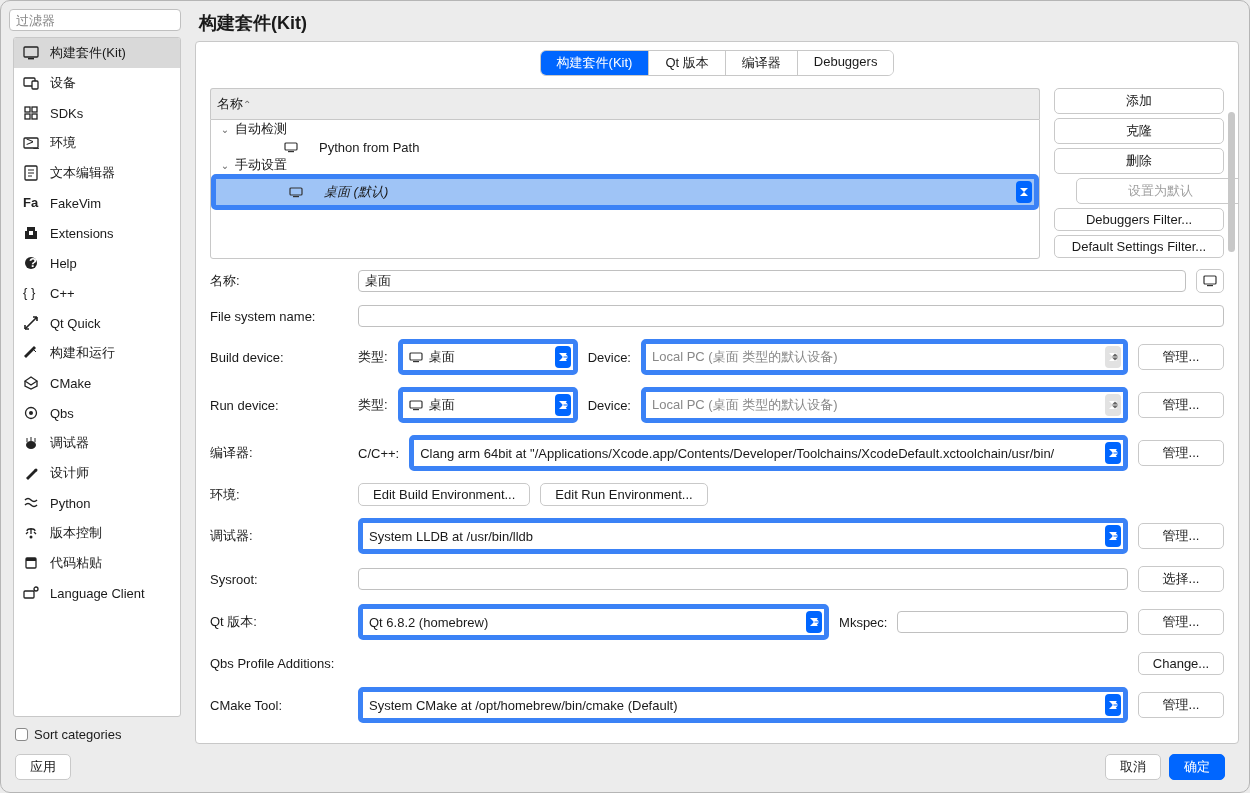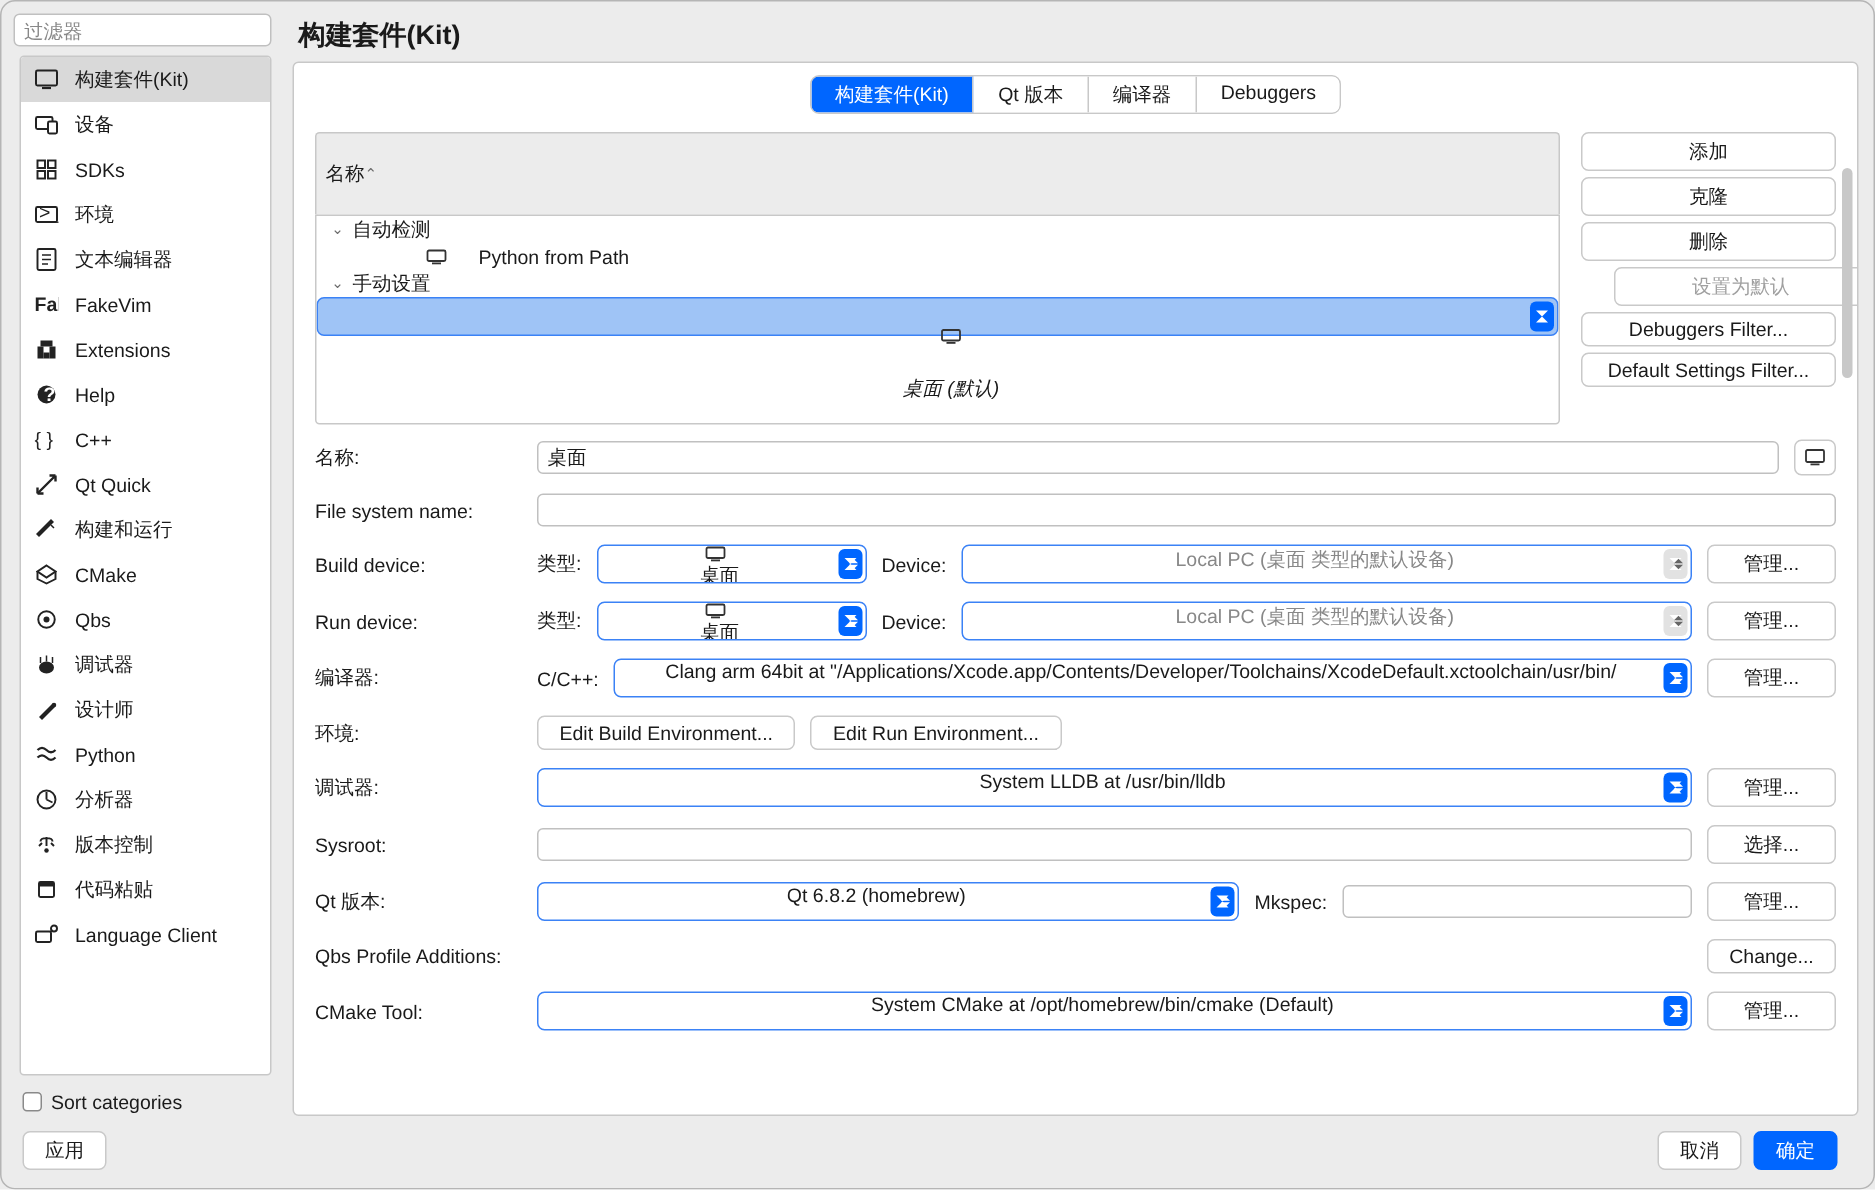--- a/index.html
+++ b/index.html
@@ -36,38 +36,38 @@
   .tab{ padding:3px 16px; border-right:1px solid #c8c8c8; background:#fff;}
   .tab:last-child{border-right:none;}
   .tab.active{ background:var(--primary); color:#fff;}
   .tab.active span{color:#fff;}
 
   .panel-body{ flex:1; overflow-y:auto; padding:12px 14px 8px 14px; display:flex; flex-direction:column; gap:10px; min-height:0;}
 
   .upper-area{ display:flex; gap:14px;}
   .tree-wrap{ flex:1; display:flex; flex-direction:column;}
   .tree-header{ background:var(--tree-hdr); border:1px solid #c8c8c8; border-bottom:none; border-top-left-radius:3px; border-top-right-radius:3px;
-                padding:18px 6px; font-size:12px; display:flex; align-items:center;}
+                padding:6px 6px; font-size:12px; display:flex; align-items:center;}
   .tree{ height:140px; border:1px solid #c8c8c8; border-bottom-left-radius:3px; border-bottom-right-radius:3px; background:#fff; overflow:auto;}
   .tree-row{ display:flex; align-items:center; height:18px; padding-left:6px; gap:4px;}
   .tree-row .disclosure{ width:12px; color:#6a6a6a; font-size:10px; display:inline-block; text-align:center;}
   .tree-row .ico{ width:16px; display:flex; justify-content:center;}
   .depth-1b{ padding-left:40px;gap:20px;}
   .tree-row.sel{ background:var(--row-sel);}
   .tree-row .label{ font-style:normal;}
   .tree-row.italic .label{ font-style:italic;}
 
   .side-buttons{ width:170px; display:flex; flex-direction:column; gap:4px;align-items:center;}
   .side-buttons .btn{ width:100%;}
 
   .form{ display:grid; grid-template-columns:140px 1fr; row-gap:12px; column-gap:8px; align-items:center;}
   .form .lab{ color:#1a1a1a;}
   .sublab{ white-space:nowrap;}
   .txt{ width:100%; height:22px; border:1px solid #c0c0c0; border-radius:4px; padding:0 6px; background:#fff;}
-  .sel{ position:relative; height:26px; border:1px solid #3b82f6; border-radius:5px; background:#fff; display:flex; align-items:center; padding:0 22px 0 6px; min-width:0;flex-direction:column;}
+  .sel{ position:relative; height:36px; border:5px solid #3b82f6; border-radius:5px; background:#fff; display:flex; align-items:center; padding:0 22px 0 6px; min-width:0;}
   .sel .val{ overflow:hidden; text-overflow:ellipsis; white-space:nowrap;}
   .sel::after{ content:""; position:absolute; right:2px; top:2px; bottom:2px; width:16px; background:var(--primary); border-radius:4px;}
   .sel::before{ content:""; position:absolute; right:6px; top:50%; width:0;height:0;border-left:4px solid transparent;border-right:4px solid transparent;border-top:4px solid #fff;border-bottom:4px solid #fff; transform:translateY(-50%); z-index:1;}
   .sel .chev{position:absolute; right:5px; top:50%; transform:translateY(-50%); z-index:2; display:flex; flex-direction:column; gap:1px;}
   .sel .chev::before{content:"";width:0;height:0;border-left:3px solid transparent;border-right:3px solid transparent;border-bottom:3px solid #fff;}
   .sel .chev::after{content:"";width:0;height:0;border-left:3px solid transparent;border-right:3px solid transparent;border-top:3px solid #fff;}
   .sel.plain::after{ background:#e2e2e2;}
   .sel.plain .chev::before{border-bottom-color:#666;}
   .sel.plain .chev::after{border-top-color:#666;}
   .sel.plain{ color:var(--placeholder);align-items:center;}
@@ -240,29 +240,20 @@
             <span>设计师</span>
           </div>
           <div class="cat-item">
             <span class="cat-icon">
               <svg width="16" height="12" viewBox="0 0 16 12">
                 <path d="M2 3 Q5 0 8 3 Q11 6 14 3" fill="none" stroke="#222" stroke-width="1.5"></path>
                 <path d="M2 8 Q5 5 8 8 Q11 11 14 8" fill="none" stroke="#222" stroke-width="1.5"></path>
               </svg>
             </span>
             <span>Python</span>
-          </div>
-          <div class="cat-item">
-            <span class="cat-icon">
-              <svg width="14" height="14" viewBox="0 0 14 14">
-                <circle cx="7" cy="7" r="6" fill="none" stroke="#222" stroke-width="1.3"></circle>
-                <path d="M7 7 L7 2 M7 7 L11 9" stroke="#222" stroke-width="1.3"></path>
-              </svg>
-            </span>
-            <span>分析器</span>
           </div>
           <div class="cat-item">
             <span class="cat-icon">
               <svg width="14" height="14" viewBox="0 0 14 14">
                 <path d="M7 2 L7 8 M3 5 C3 2 11 2 11 5 M2 8 L4 6 M12 8 L10 6" fill="none" stroke="#222" stroke-width="1.3"></path>
                 <circle cx="7" cy="11" r="1.5" fill="#222"></circle>
               </svg>
             </span>
             <span>版本控制</span>
           </div>

